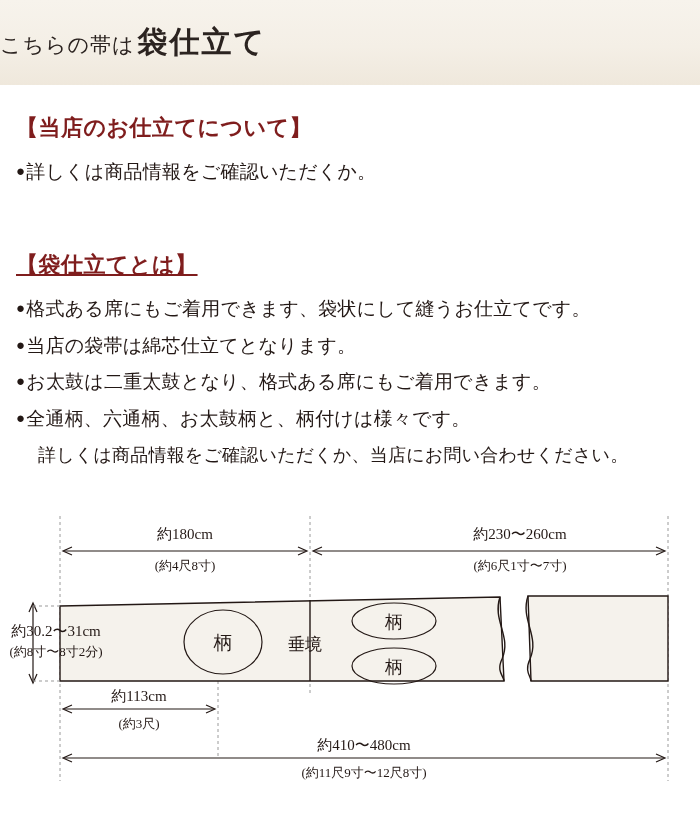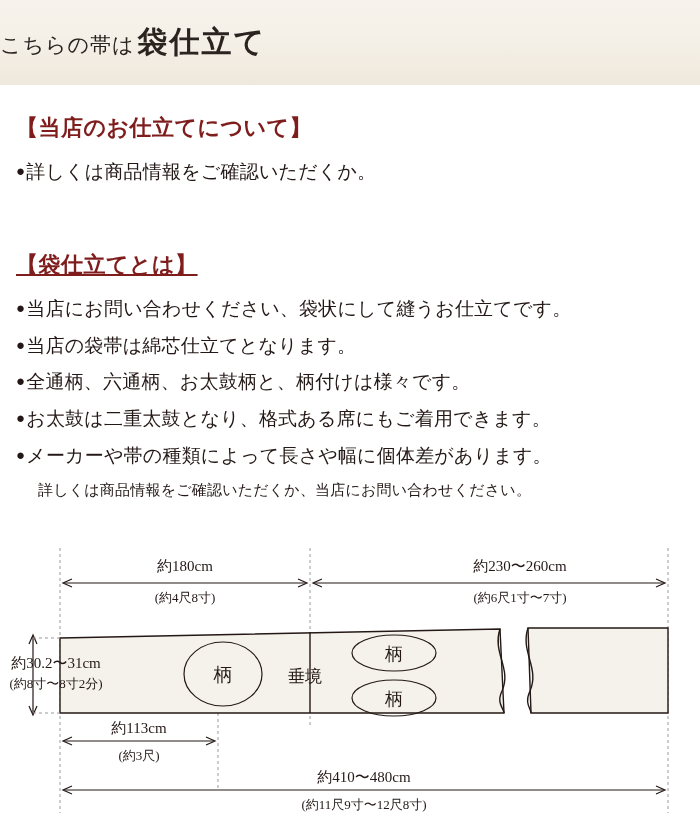--- a/index.html
+++ b/index.html
@@ -57,21 +57,21 @@
 
   .bullet-line {
     font-size: 19px;
     line-height: 1.62;
     margin: 0 0 6px 0;
     letter-spacing: 0.2px;
     white-space: nowrap;
   }
   .bullet-line .dot { font-size: 15px; vertical-align: 2px; padding-right: 1px; }
   .sub-line {
-    font-size: 15px;
+    font-size: 18px;
     line-height: 1.62;
     margin: 0 0 6px 0;
     padding-left: 22px;
     letter-spacing: 0.2px;
     white-space: nowrap;
   }
 
   
   #diagram-wrap {
     position: relative;
@@ -95,33 +95,30 @@
 
   <h2 class="section-heading section-1">【当店のお仕立てについて】</h2>
 
   <p class="bullet-line">
     <span class="dot">●</span><span>詳しくは商品情報をご確認いただくか。</span>
   </p>
 
   <h2 class="section-heading section-2">【袋仕立てとは】</h2>
 
   <p class="bullet-line">
-    <span class="dot">●</span><span>当店にお問い合わせください、袋状にして縫うお仕立てです。</span>
+    <span class="dot">●</span><span>格式ある席にもご着用できます、袋状にして縫うお仕立てです。</span>
   </p>
   <p class="bullet-line">
     <span class="dot">●</span><span>当店の袋帯は綿芯仕立てとなります。</span>
   </p>
   <p class="bullet-line">
-    <span class="dot">●</span><span>全通柄、六通柄、お太鼓柄と、柄付けは様々です。</span>
-  </p>
-  <p class="bullet-line">
     <span class="dot">●</span><span>お太鼓は二重太鼓となり、格式ある席にもご着用できます。</span>
   </p>
   <p class="bullet-line">
-    <span class="dot">●</span><span>メーカーや帯の種類によって長さや幅に個体差があります。</span>
+    <span class="dot">●</span><span>全通柄、六通柄、お太鼓柄と、柄付けは様々です。</span>
   </p>
   <p class="sub-line">詳しくは商品情報をご確認いただくか、当店にお問い合わせください。</p>
 
 </div>
 
 <div id="diagram-wrap">
   <svg id="diagram-svg" width="700" height="300" viewBox="0 0 700 300" xmlns="http://www.w3.org/2000/svg">
 
     <g stroke="#9a9a9a" stroke-width="1" stroke-dasharray="3,3">
       <line x1="60" y1="20" x2="60" y2="285"></line>

